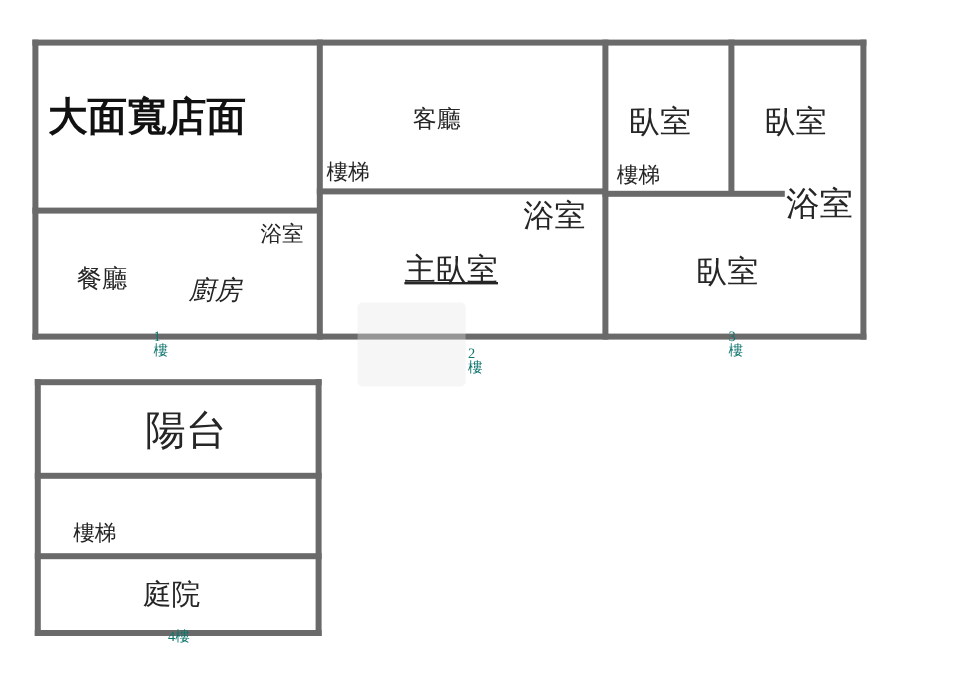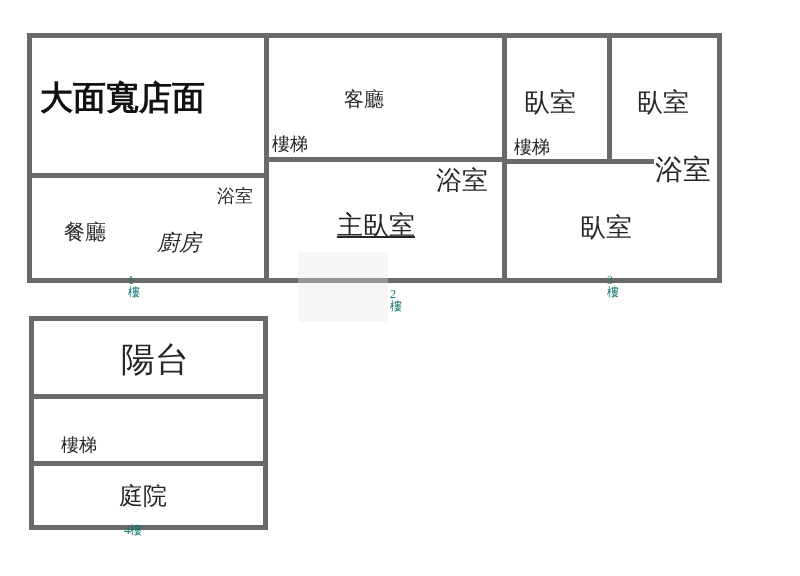--- a/index.html
+++ b/index.html
@@ -73,14 +73,14 @@
   <div class="wall" style="left:29px; top:316px; width:239px; height:5px;"></div>
   <div class="wall" style="left:29px; top:525px; width:239px; height:5px;"></div>
   <div class="wall" style="left:29px; top:316px; width:5px; height:214px;"></div>
   <div class="wall" style="left:263px; top:316px; width:5px; height:214px;"></div>
   <div class="wall" style="left:29px; top:394px; width:239px; height:5px;"></div>
   <div class="wall" style="left:29px; top:461px; width:239px; height:5px;"></div>
 
   <span class="label" style="left:121px; top:342px; font-size:34px;">陽台</span>
   <span class="label" style="left:61px; top:436px; font-size:18px;">樓梯</span>
   <span class="label" style="left:119px; top:486px; font-size:24px;font-family:Liberation Mono, monospace;">庭院</span>
-  <span class="floor-tag" style="left:124px; top:524px;">4樓</span>
+  <span class="floor-tag" style="left:140px; top:524px;">4樓</span>
 </div>
 
 </body></html>

